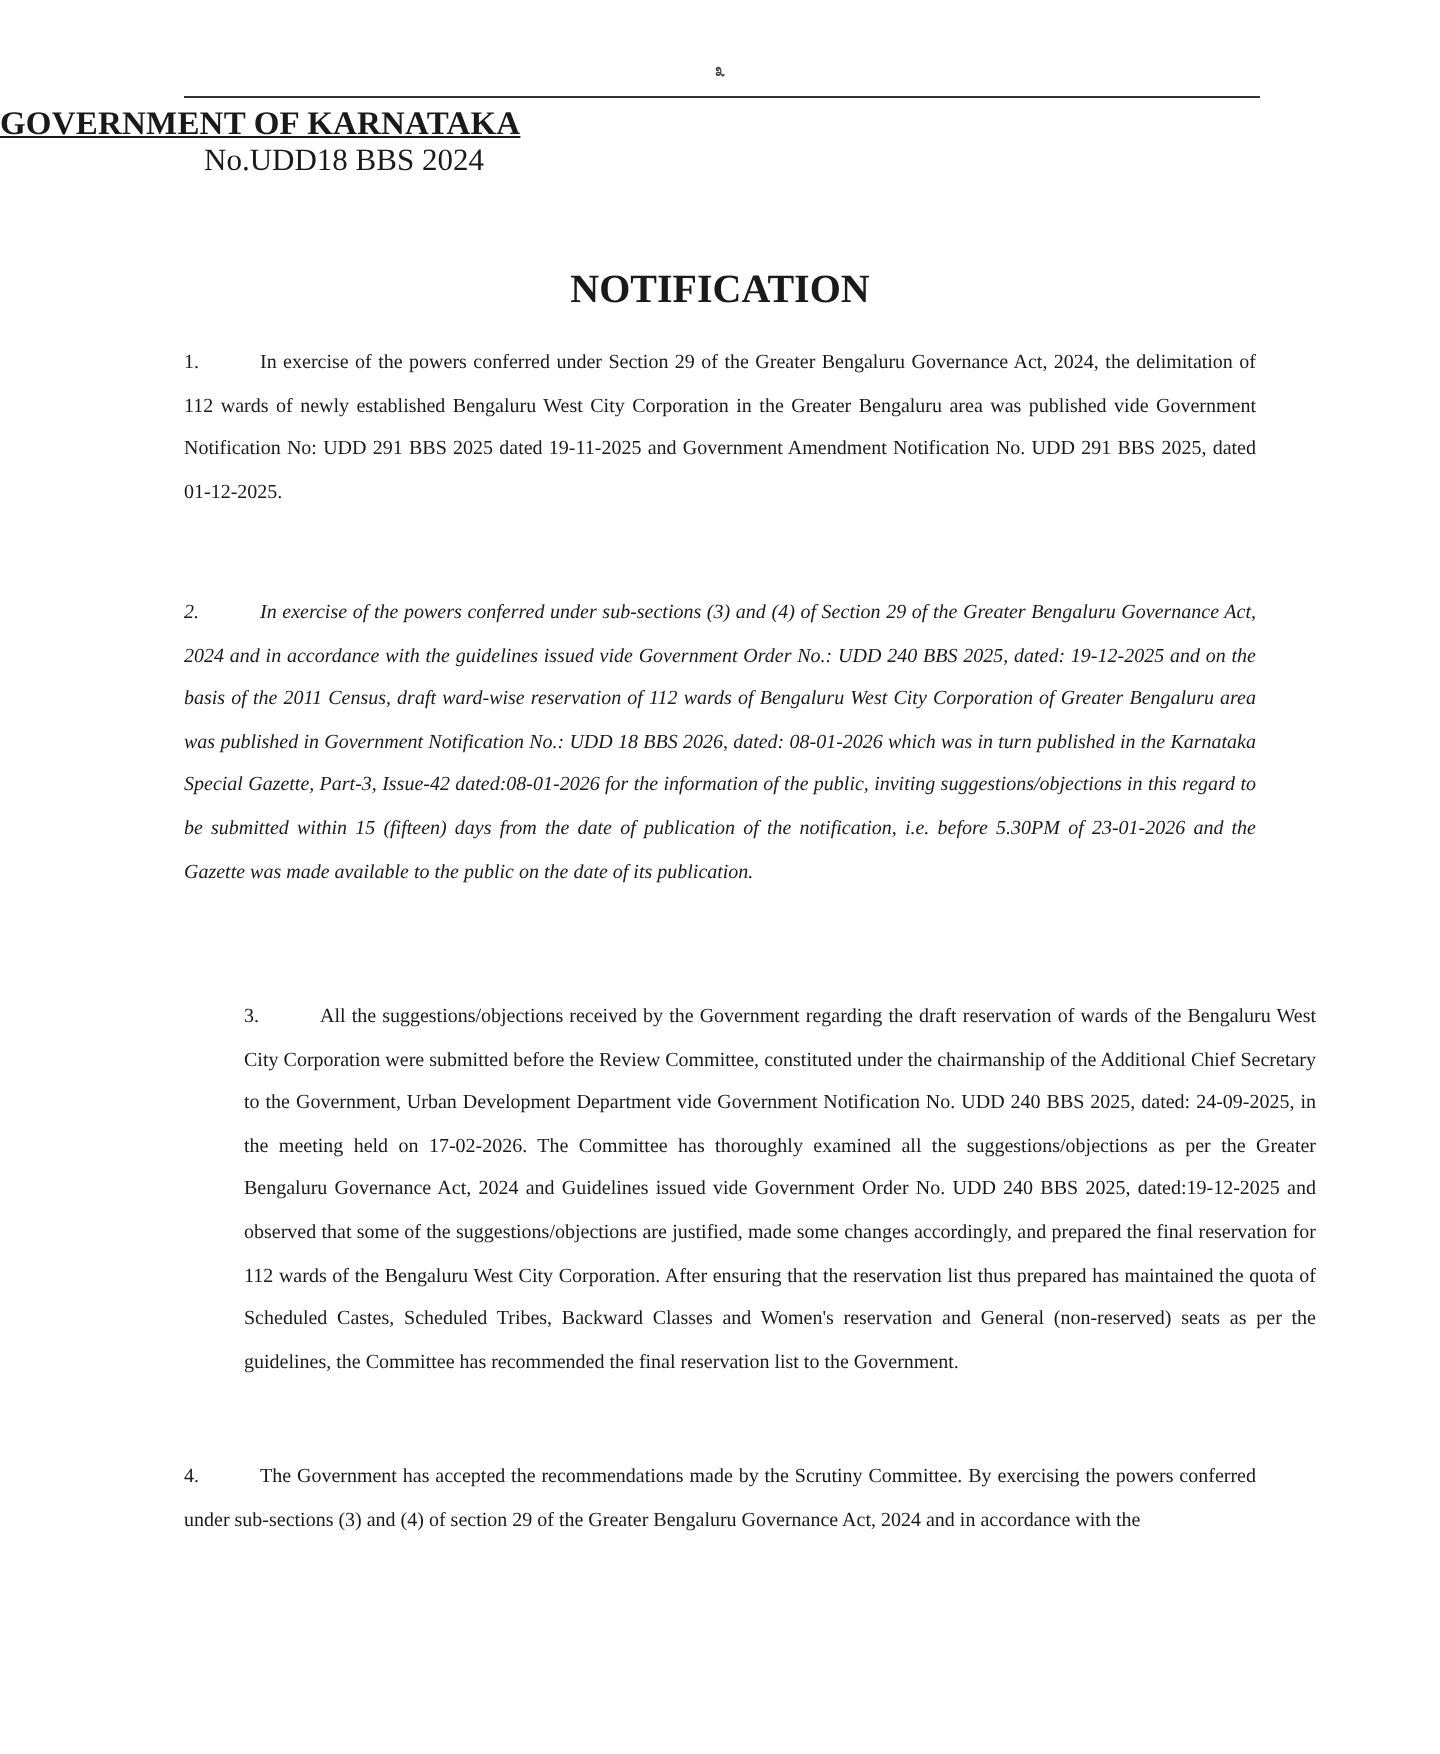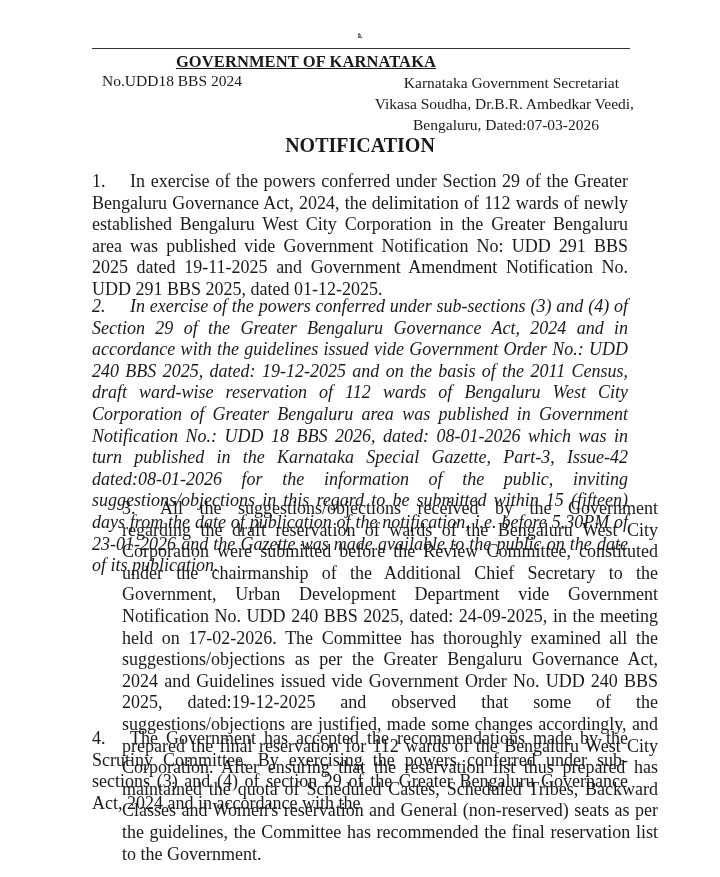--- a/index.html
+++ b/index.html
@@ -38,21 +38,21 @@
       left: 92px;
       width: 538px;
       height: 0;
       border-top: 1.5px solid #333;
     }
     .gov-title {
       position: absolute;
       top: 52px;
       left: 0;
       width: 612px;
-      text-align: center;
+      text-align: left;
       font-size: 16.5px;
       font-weight: bold;
       text-decoration: underline;
       letter-spacing: 0.1px;
     }
     .ref-no {
       position: absolute;
       top: 72px;
       left: 102px;
       font-size: 15.5px;
@@ -74,21 +74,21 @@
       left: 0;
       width: 720px;
       text-align: center;
       font-size: 20px;
       font-weight: bold;
     }
     .para {
       position: absolute;
       left: 92px;
       width: 536px;
-      font-size: 18px;
+      font-size: 10px;
       line-height: 21.6px;
       text-align: justify;
       text-align-last: left;
     }
     .para .num {
       display: inline-block;
       width: 38px;
     }
     #p1 { top: 171px; }
     #p2 { top: 296px; font-style: italic; }
@@ -101,25 +101,20 @@
 <div class="page">
 
   <div class="page-mark">೩</div>
 
   <div class="rule"></div>
 
   <div class="gov-title">GOVERNMENT OF KARNATAKA</div>
 
   <div class="ref-no">No.UDD18 BBS 2024</div>
 
-  <div class="address">
-    <div class="line1">Karnataka Government Secretariat</div>
-    <div class="line2">Vikasa Soudha, Dr.B.R. Ambedkar Veedi,</div>
-    <div class="line3">Bengaluru, Dated:07-03-2026</div>
-  </div>
 
   <div class="notif-title">NOTIFICATION</div>
 
   <div class="para" id="p1">
     <span class="num">1.</span><span>In exercise of the powers conferred under Section 29 of the Greater Bengaluru Governance Act, 2024, the delimitation of 112 wards of newly established Bengaluru West City  Corporation in the Greater Bengaluru area was  published vide Government Notification No: UDD 291 BBS 2025 dated 19-11-2025 and Government Amendment Notification No. UDD 291 BBS 2025, dated 01-12-2025.</span>
   </div>
 
   <div class="para" id="p2">
     <span class="num">2.</span><span>In exercise of the powers conferred under sub-sections (3) and (4) of Section 29 of the Greater Bengaluru Governance  Act, 2024 and in accordance with the guidelines issued vide  Government Order No.: UDD 240 BBS 2025, dated: 19-12-2025 and on the basis of the 2011 Census, draft ward-wise reservation of 112 wards of Bengaluru West City Corporation of Greater Bengaluru area was published in Government Notification No.: UDD 18 BBS 2026, dated: 08-01-2026 which was in turn  published in the Karnataka Special Gazette, Part-3, Issue-42 dated:08-01-2026 for the information of the public, inviting suggestions/objections in this regard to be submitted within  15 (fifteen) days from the date of publication of the notification, i.e. before 5.30PM of  23-01-2026 and the Gazette was made available to the public on the date of its publication.</span>
   </div>

